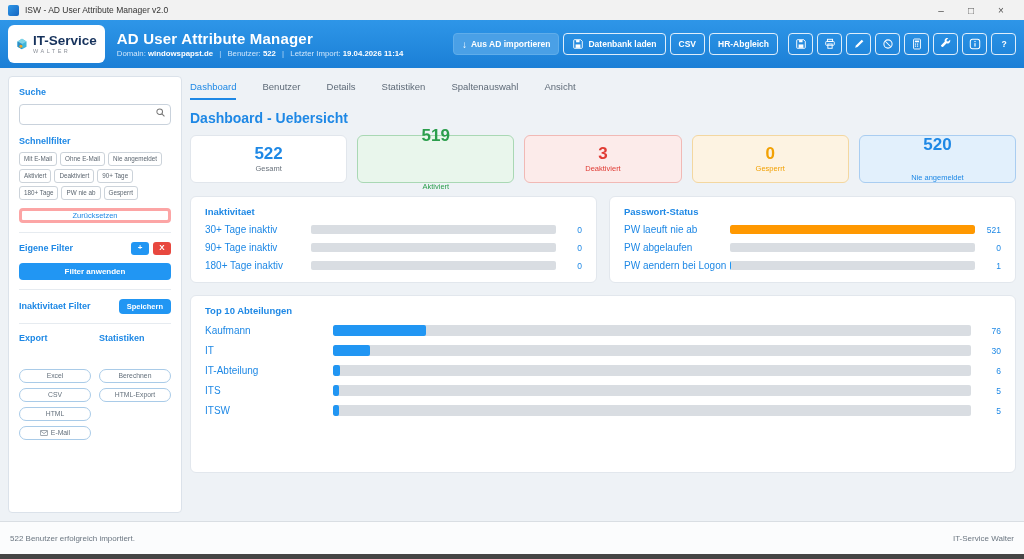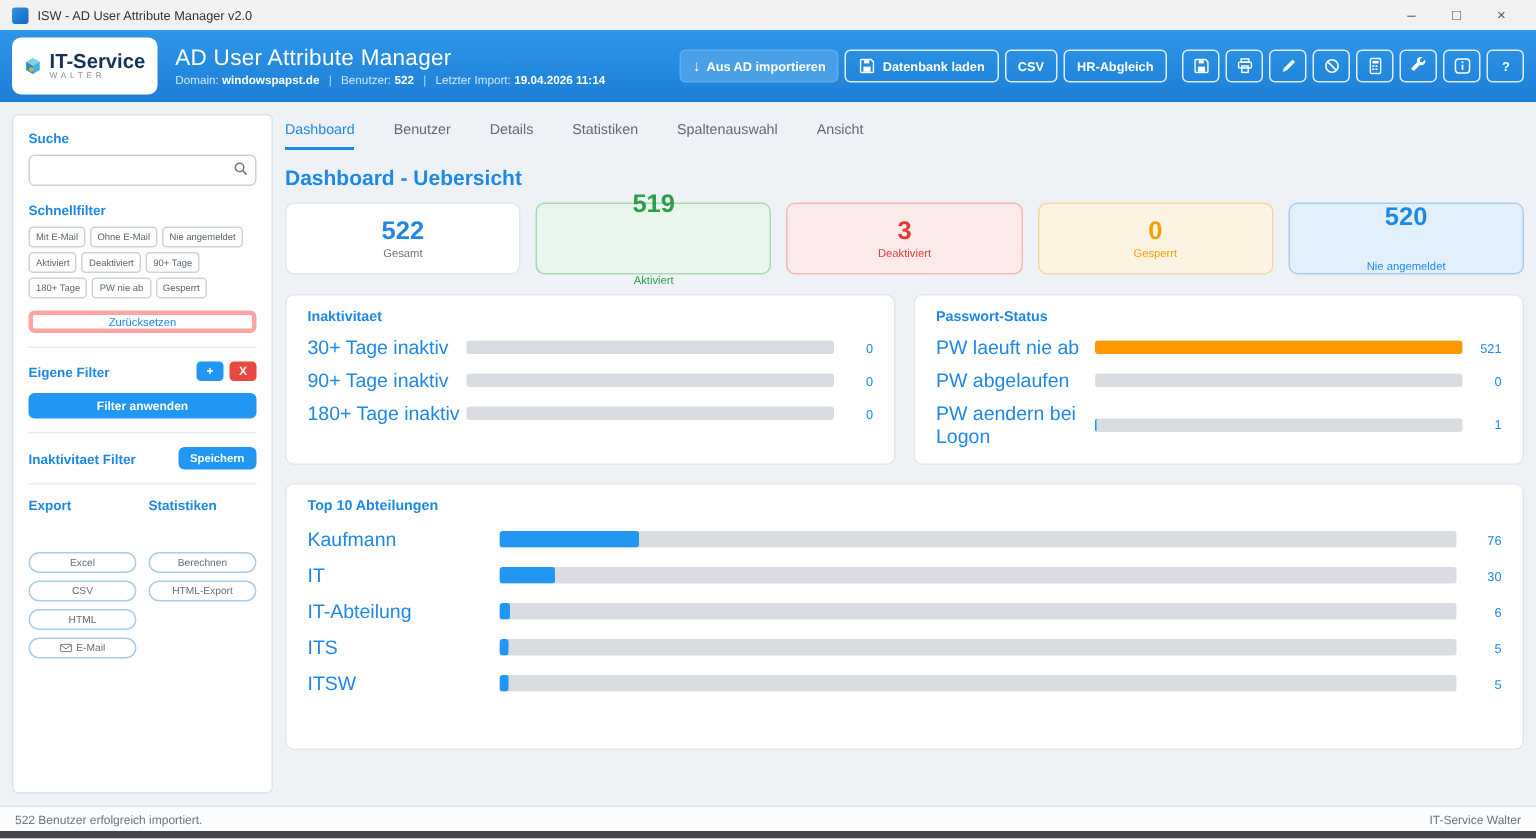--- a/index.html
+++ b/index.html
@@ -13,21 +13,21 @@
   .tb-title { font-size:8.5px; color:#333; }
   .tb-controls { margin-left:auto; display:flex; }
   .tb-controls span { width:30px; text-align:center; font-size:10px; color:#555; cursor:default; }
 
   
   .header { height:48px; flex:0 0 auto; background:linear-gradient(180deg,#2e96e8 0%,#1b7fd6 100%); display:flex; align-items:center; padding:0 8px; }
   .logo { background:#fff; border-radius:6px; height:38px; padding:4px 8px; display:flex; align-items:center; gap:5px; }
   .logo-txt .l1 { font-size:13.5px; font-weight:800; color:#16325c; line-height:1.1; }
   .logo-txt .l2 { font-size:5.5px; letter-spacing:2.5px; color:#8a8f98; }
   .header-text { margin-left:12px; color:#fff; }
-  .h-title { font-size:15px; font-weight:normal; letter-spacing:.2px; }
+  .h-title { font-size:15px; font-weight:bold; letter-spacing:.2px; }
   .h-sub { font-size:7.8px; color:#cfe6fb; margin-top:2px; }
   .h-sub b { color:#fff; }
   .h-sub .sep { margin:0 4px; color:#bcdcf7; }
   .h-buttons { margin-left:auto; display:flex; align-items:center; gap:4px; }
   .hb { display:flex; align-items:center; gap:4px; font-family:inherit; font-size:8.5px; font-weight:bold; color:#fff; border-radius:4px; height:22px; padding:0 8px; cursor:pointer; white-space:nowrap; }
   .hb.primary { background:#4aa0e6; border:1px solid #5fadea; }
   .hb.outline { background:transparent; border:1px solid rgba(255,255,255,.85); }
   .hb.icon { width:25px; padding:0; justify-content:center; margin-left:0; }
   .icon-btns { display:flex; gap:4px; margin-left:6px; }
   .ico { display:flex; align-items:center; }
@@ -69,32 +69,32 @@
 
   .cards { display:flex; gap:10px; flex:0 0 auto; }
   .card { flex:1; height:48px; border-radius:6px; border:1px solid #e1e6ec; background:#fff; display:flex; flex-direction:column; align-items:center; justify-content:center; }
   .card .cv { font-size:17px; font-weight:bold; line-height:1.05; }
   .card .cl { font-size:7.5px; margin-top:2px; }
 
   .panels-row { display:flex; gap:12px; margin-top:13px; flex:0 0 auto; }
   .panel { flex:1; background:#fff; border:1px solid #e2e7ed; border-radius:6px; padding:9px 14px 11px; min-width:0; }
   .panel-title { font-size:9.5px; font-weight:bold; color:#1e88e5; margin-bottom:3px; }
   .bar-row { display:flex; align-items:center; margin-top:7px; }
-  .bar-label { width:106px; flex:0 0 auto; font-size:13px; color:#1e88e5; }
+  .bar-label { width:106px; flex:0 0 auto; font-size:10px; color:#1e88e5; }
   .bar-track { flex:1; height:9px; background:#d9dde2; border-radius:2px; overflow:hidden; }
   .bar-fill { height:100%; border-radius:2px; }
   .bar-value { flex:0 0 auto; width:26px; text-align:right; font-size:8.5px; color:#1e88e5; }
   .panel-wide { margin-top:12px; height:178px; flex:0 0 auto; }
   .panel-wide .bar-label { width:128px; }
   .panel-wide .bar-track { height:11px; }
   .panel-wide .bar-row { margin-top:9px; }
   .panel-wide .bar-value { width:30px; }
 
   
-  .statusbar { height:17px; flex:0 0 auto; background:#fbfcfd; border-top:1px solid #d9dee3; display:flex; align-items:center; justify-content:space-between; padding:0 10px; font-size:8px; color:#6b7681; }
+  .statusbar { height:17px; flex:0 0 auto; background:#fbfcfd; border-top:1px solid #d9dee3; display:flex; align-items:center; justify-content:space-between; padding:16px 10px; font-size:8px; color:#6b7681; }
   .bottom-strip { height:5px; flex:0 0 auto; background:#454545; }
 </style>
 </head>
 <body>
 
 <div class="window">
 
   <div class="titlebar">
     <span class="app-ico"></span>
     <span class="tb-title">ISW - AD User Attribute Manager v2.0</span>

